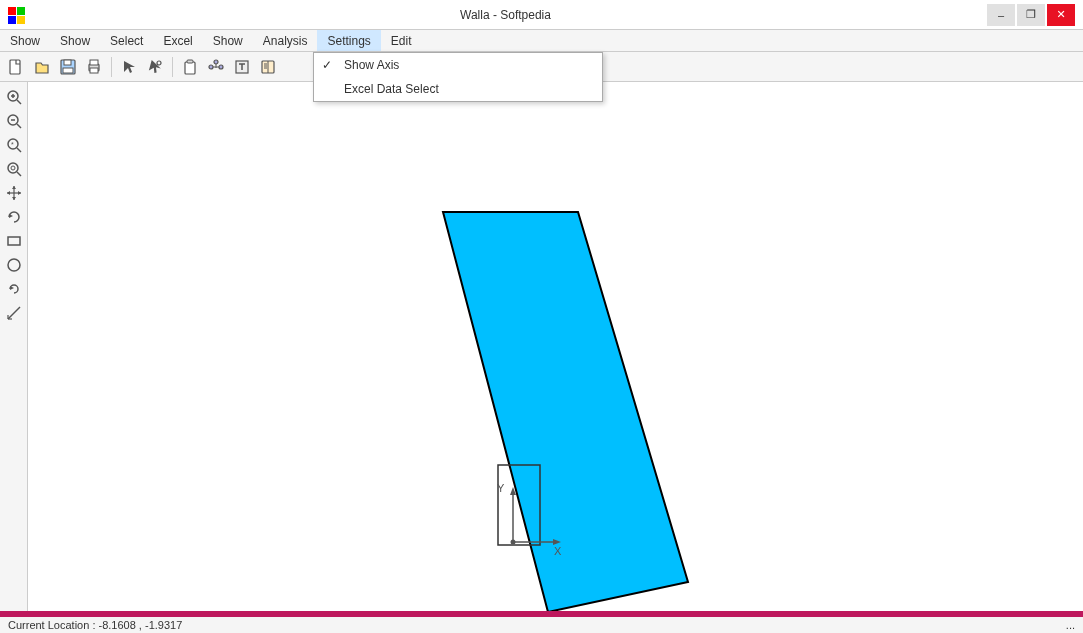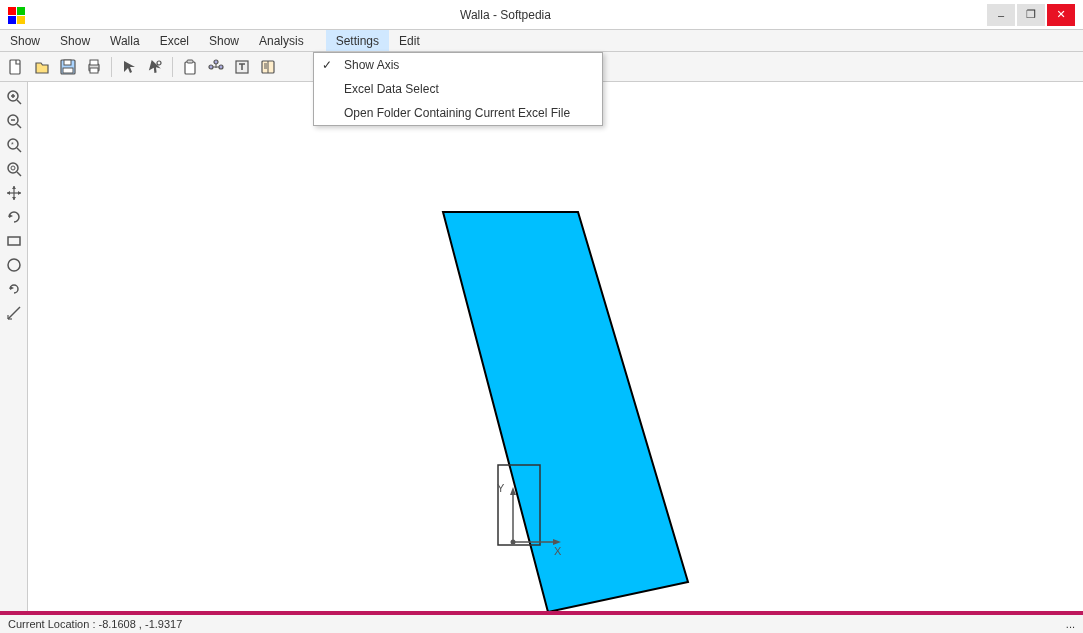--- a/index.html
+++ b/index.html
@@ -72,21 +72,20 @@
       padding: 2px 10px;
       cursor: pointer;
       height: 100%;
       display: flex;
       align-items: center;
       font-size: 12px;
       color: #333;
     }
     .menu-item:hover, .menu-item.active {
       background: #d0e8ff;
-      margin-left: 12px;
     }
 
     
     #settings-dropdown {
       position: absolute;
       top: 22px;
       left: 313px;
       background: white;
       border: 1px solid #aaa;
       box-shadow: 2px 2px 5px rgba(0,0,0,0.2);
@@ -182,21 +181,21 @@
     
     #canvas-svg {
       width: 100%;
       height: 100%;
     }
 
     
     #status-bar {
       background: #f5f5f5;
       height: 22px;
-      border-top: 4px solid #be185d;
+      border-top: 6px solid #be185d;
       display: flex;
       align-items: center;
       padding: 0 8px;
       font-size: 11px;
       color: #333;
       flex-shrink: 0;
       justify-content: space-between;
     }
   </style>
 </head>
@@ -215,38 +214,35 @@
   <div id="window-controls">
     <button class="win-btn">–</button>
     <button class="win-btn">❐</button>
     <button class="win-btn close">✕</button>
   </div>
 </div>
 
 <div id="menu-bar">
   <div class="menu-item">Show</div>
   <div class="menu-item">Show</div>
-  <div class="menu-item">Walla</div>
+  <div class="menu-item">Select</div>
   <div class="menu-item">Excel</div>
   <div class="menu-item">Show</div>
   <div class="menu-item">Analysis</div>
   <div class="menu-item active">Settings</div>
   <div class="menu-item">Edit</div>
 
   <div id="settings-dropdown">
     <div class="dropdown-item">
       <span class="dropdown-check">✓</span>
       Show Axis
     </div>
     <div class="dropdown-item">
       Excel Data Select
     </div>
-    <div class="dropdown-item">
-      Open Folder Containing Current Excel File
-    </div>
   </div>
 </div>
 
 <div id="toolbar">
   <button class="toolbar-btn">
     <svg width="16" height="16" viewBox="0 0 16 16" fill="none">
       <rect x="2" y="1" width="10" height="14" rx="1" stroke="#555" stroke-width="1.2" fill="white"></rect>
       <path d="M8 1v4h4" stroke="#555" stroke-width="1.2" fill="none"></path>
     </svg>
   </button>

